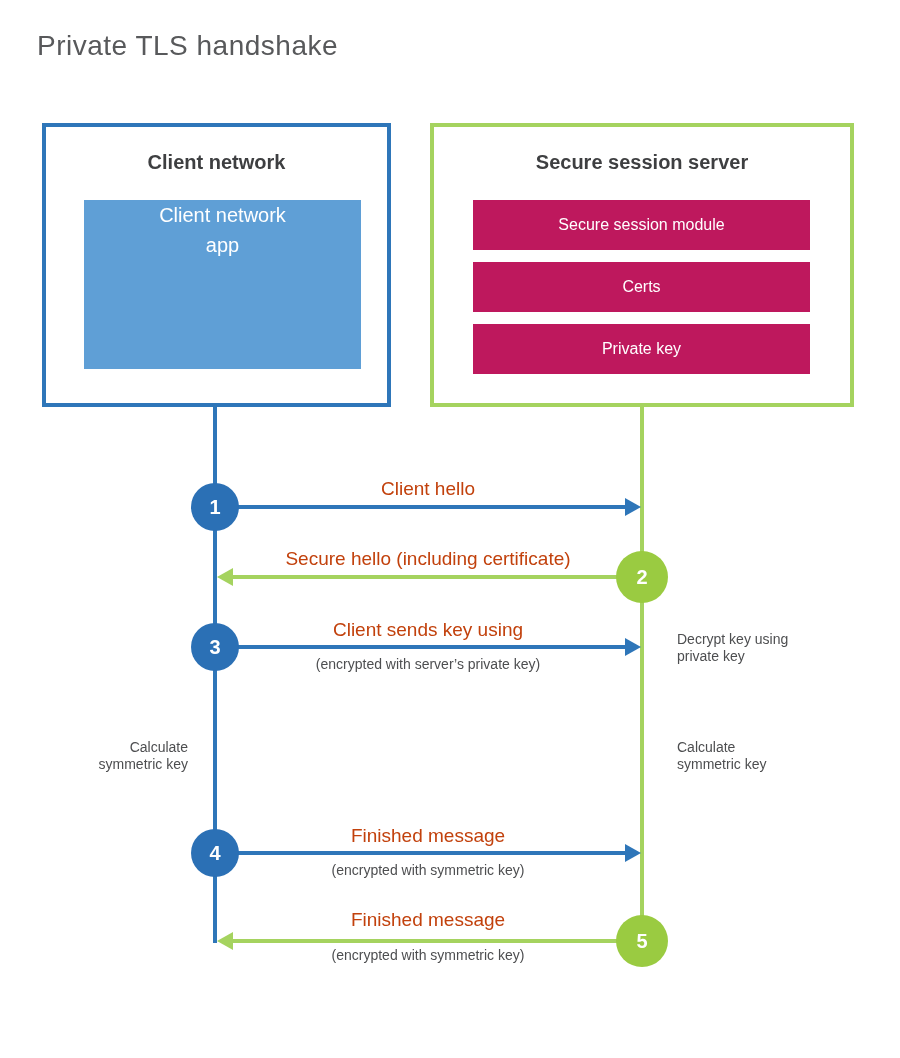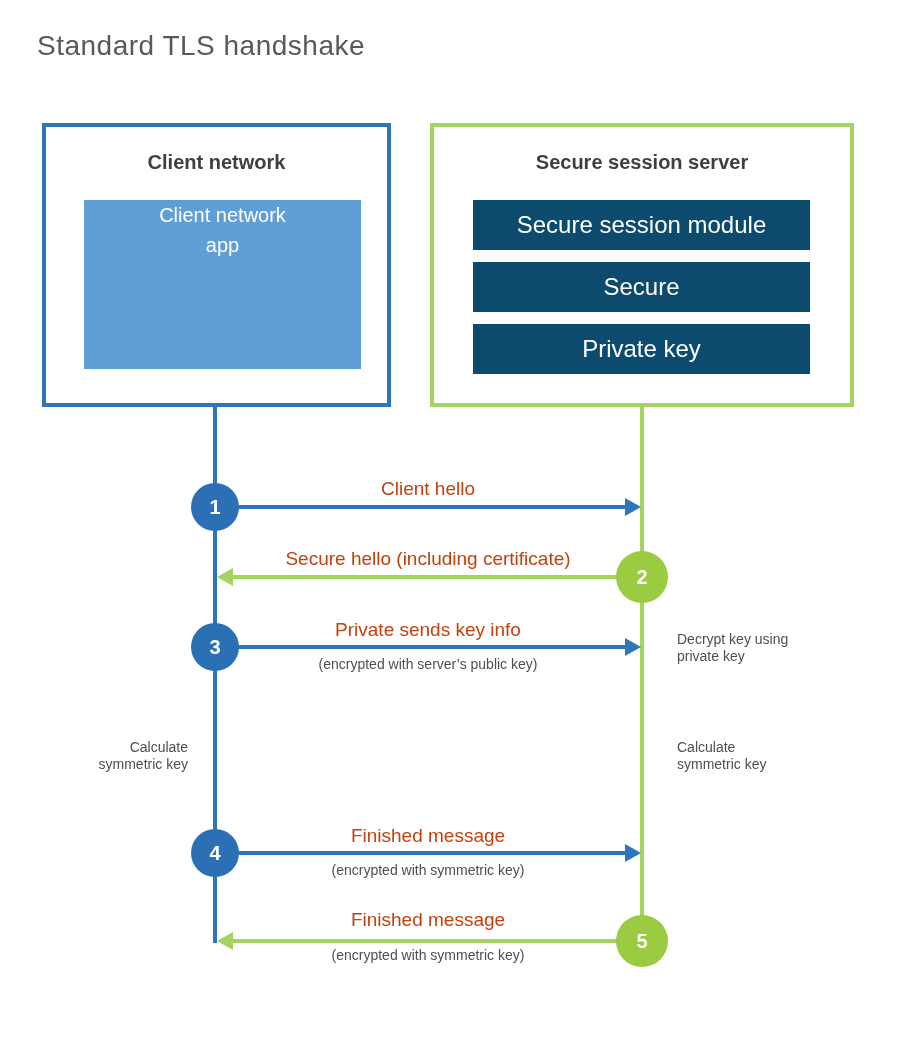--- a/index.html
+++ b/index.html
@@ -22,22 +22,22 @@
   }
   .client-app {
     position:absolute; left:38px; top:73px; width:277px; height:169px;
     background:#5f9fd6; display:flex; justify-content:center;
   }
   .client-app-label {
     color:#ffffff; font-size:20px; text-align:center; line-height:30px; white-space:pre-line;
   }
   .server-modules { position:absolute; left:39px; top:73px; width:337px; }
   .server-bar {
-    height:50px; margin-bottom:12px; background:#0c4a6e;
-    color:#ffffff; font-size:24px; text-align:center; line-height:50px;
+    height:50px; margin-bottom:12px; background:#be185d;
+    color:#ffffff; font-size:16px; text-align:center; line-height:50px;
   }
 
   
   .lifeline { position:absolute; top:407px; width:4px; height:536px; }
   .lifeline.blue  { left:213px; background:#2e76b9; }
   .lifeline.green { left:640px; background:#a5d35f; }
 
   
   .arrow-line { position:absolute; height:4px; }
   .arrow-line.blue  { background:#2e76b9; }
@@ -69,54 +69,54 @@
     position:absolute; font-size:14px; line-height:17px; color:#4d4e50; white-space:pre-line;
   }
   .annotation.right-side { left:677px; text-align:left; }
   .annotation.left-side  { left:58px; width:130px; text-align:right; }
 </style>
 </head>
 <body>
 
 <div class="canvas">
 
-  <div class="page-title">Standard TLS handshake</div>
+  <div class="page-title">Private TLS handshake</div>
 
   <div class="actor-box client-box">
     <div class="actor-title">Client network</div>
     <div class="client-app">
       <div class="client-app-label">Client network
 app</div>
     </div>
   </div>
 
   <div class="actor-box server-box">
     <div class="actor-title">Secure session server</div>
     <div class="server-modules">
       <div class="server-bar">Secure session module</div>
-      <div class="server-bar">Secure</div>
+      <div class="server-bar">Certs</div>
       <div class="server-bar">Private key</div>
     </div>
   </div>
 
   <div class="lifeline blue"></div>
   <div class="lifeline green"></div>
 
   <div class="msg-label" style="top:478px;">Client hello</div>
   <div class="arrow-line blue" style="left:215px; top:505px; width:412px;"></div>
   <div class="arrow-head right" style="left:625px; top:498px;"></div>
   <div class="step-circle blue" style="top:483px;">1</div>
 
   <div class="msg-label" style="top:548px;">Secure hello (including certificate)</div>
   <div class="arrow-line green" style="left:231px; top:575px; width:411px;"></div>
   <div class="arrow-head left" style="left:217px; top:568px;"></div>
   <div class="step-circle green" style="top:551px;">2</div>
 
-  <div class="msg-label" style="top:619px;">Private sends key info</div>
-  <div class="msg-sublabel" style="top:656px;">(encrypted with server’s public key)</div>
+  <div class="msg-label" style="top:619px;">Client sends key using</div>
+  <div class="msg-sublabel" style="top:656px;">(encrypted with server’s private key)</div>
   <div class="arrow-line blue" style="left:215px; top:645px; width:412px;"></div>
   <div class="arrow-head right" style="left:625px; top:638px;"></div>
   <div class="step-circle blue" style="top:623px;">3</div>
 
   <div class="annotation right-side" style="top:631px;">Decrypt key using
 private key</div>
   <div class="annotation left-side" style="top:739px;">Calculate
 symmetric key</div>
   <div class="annotation right-side" style="top:739px;">Calculate
 symmetric key</div>

